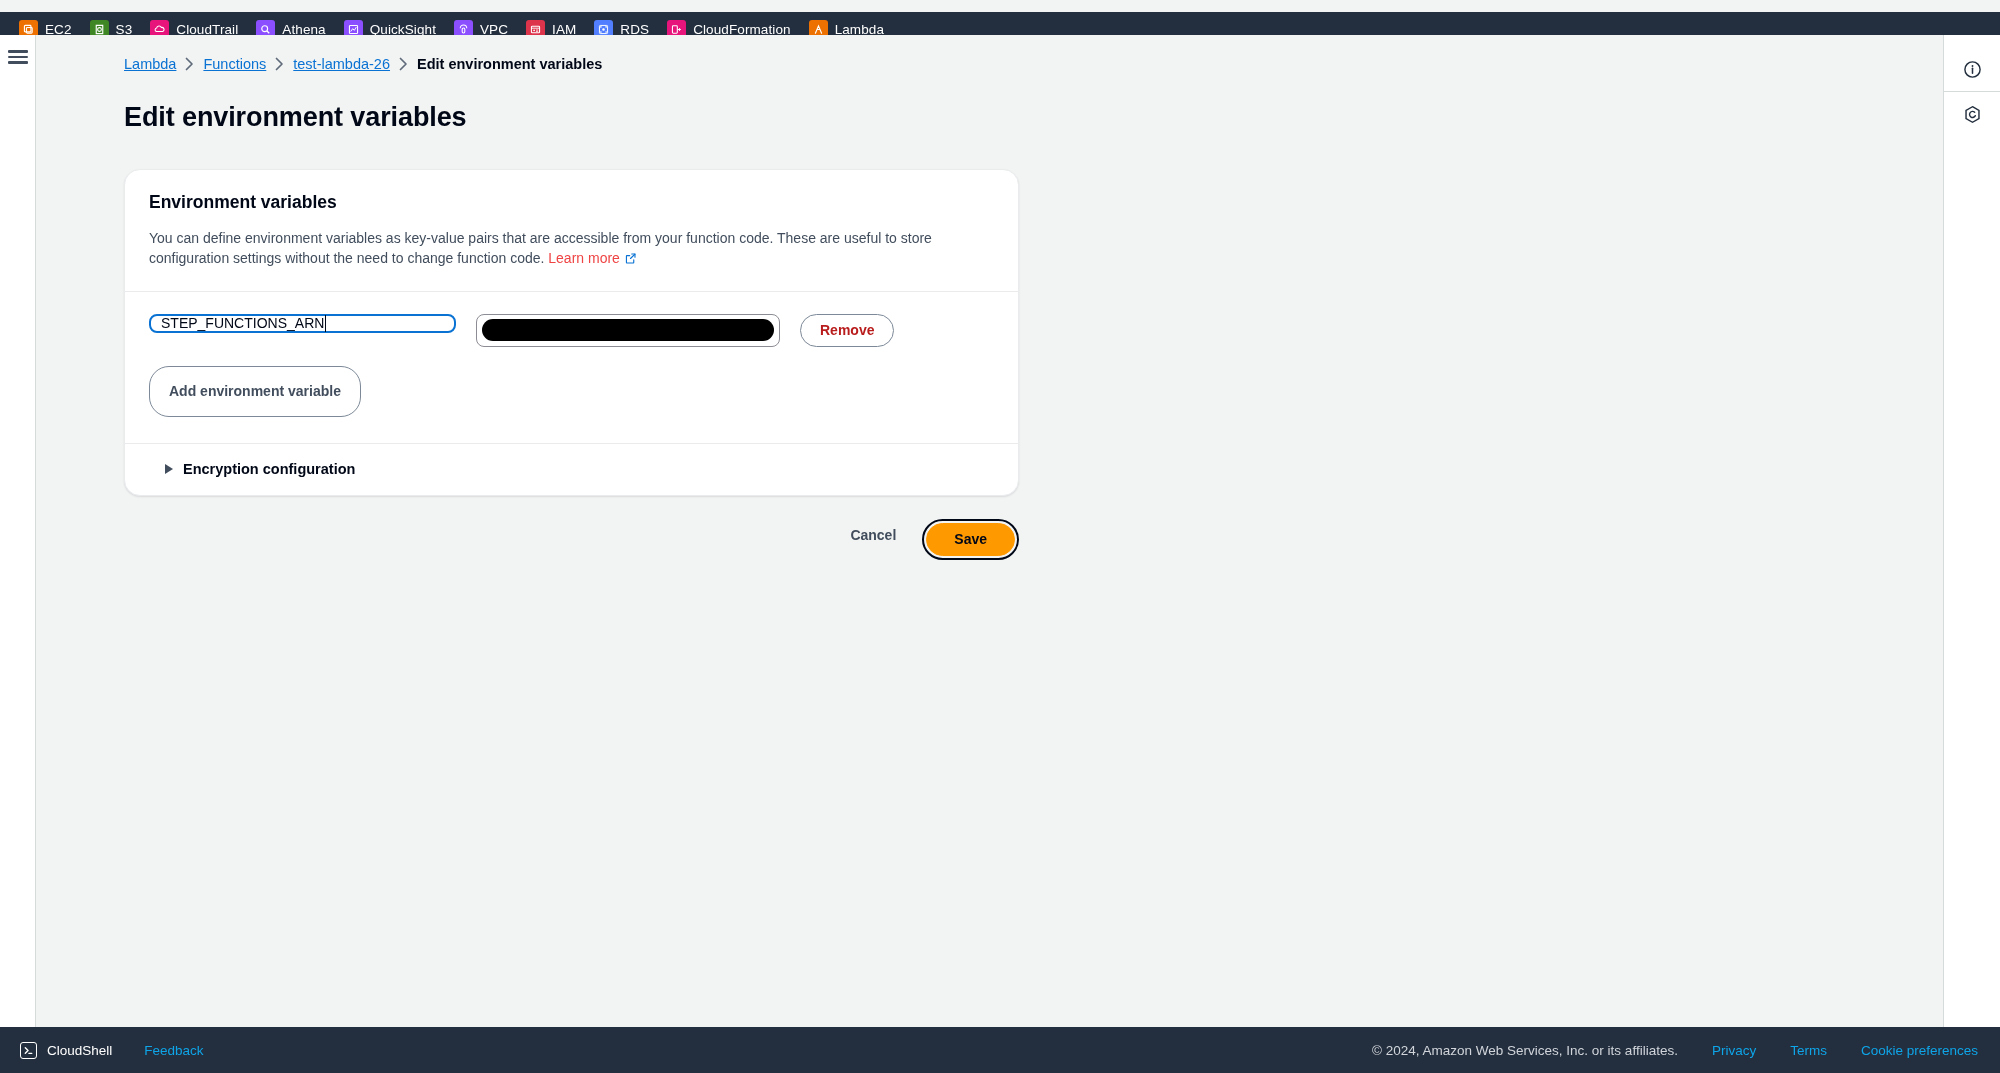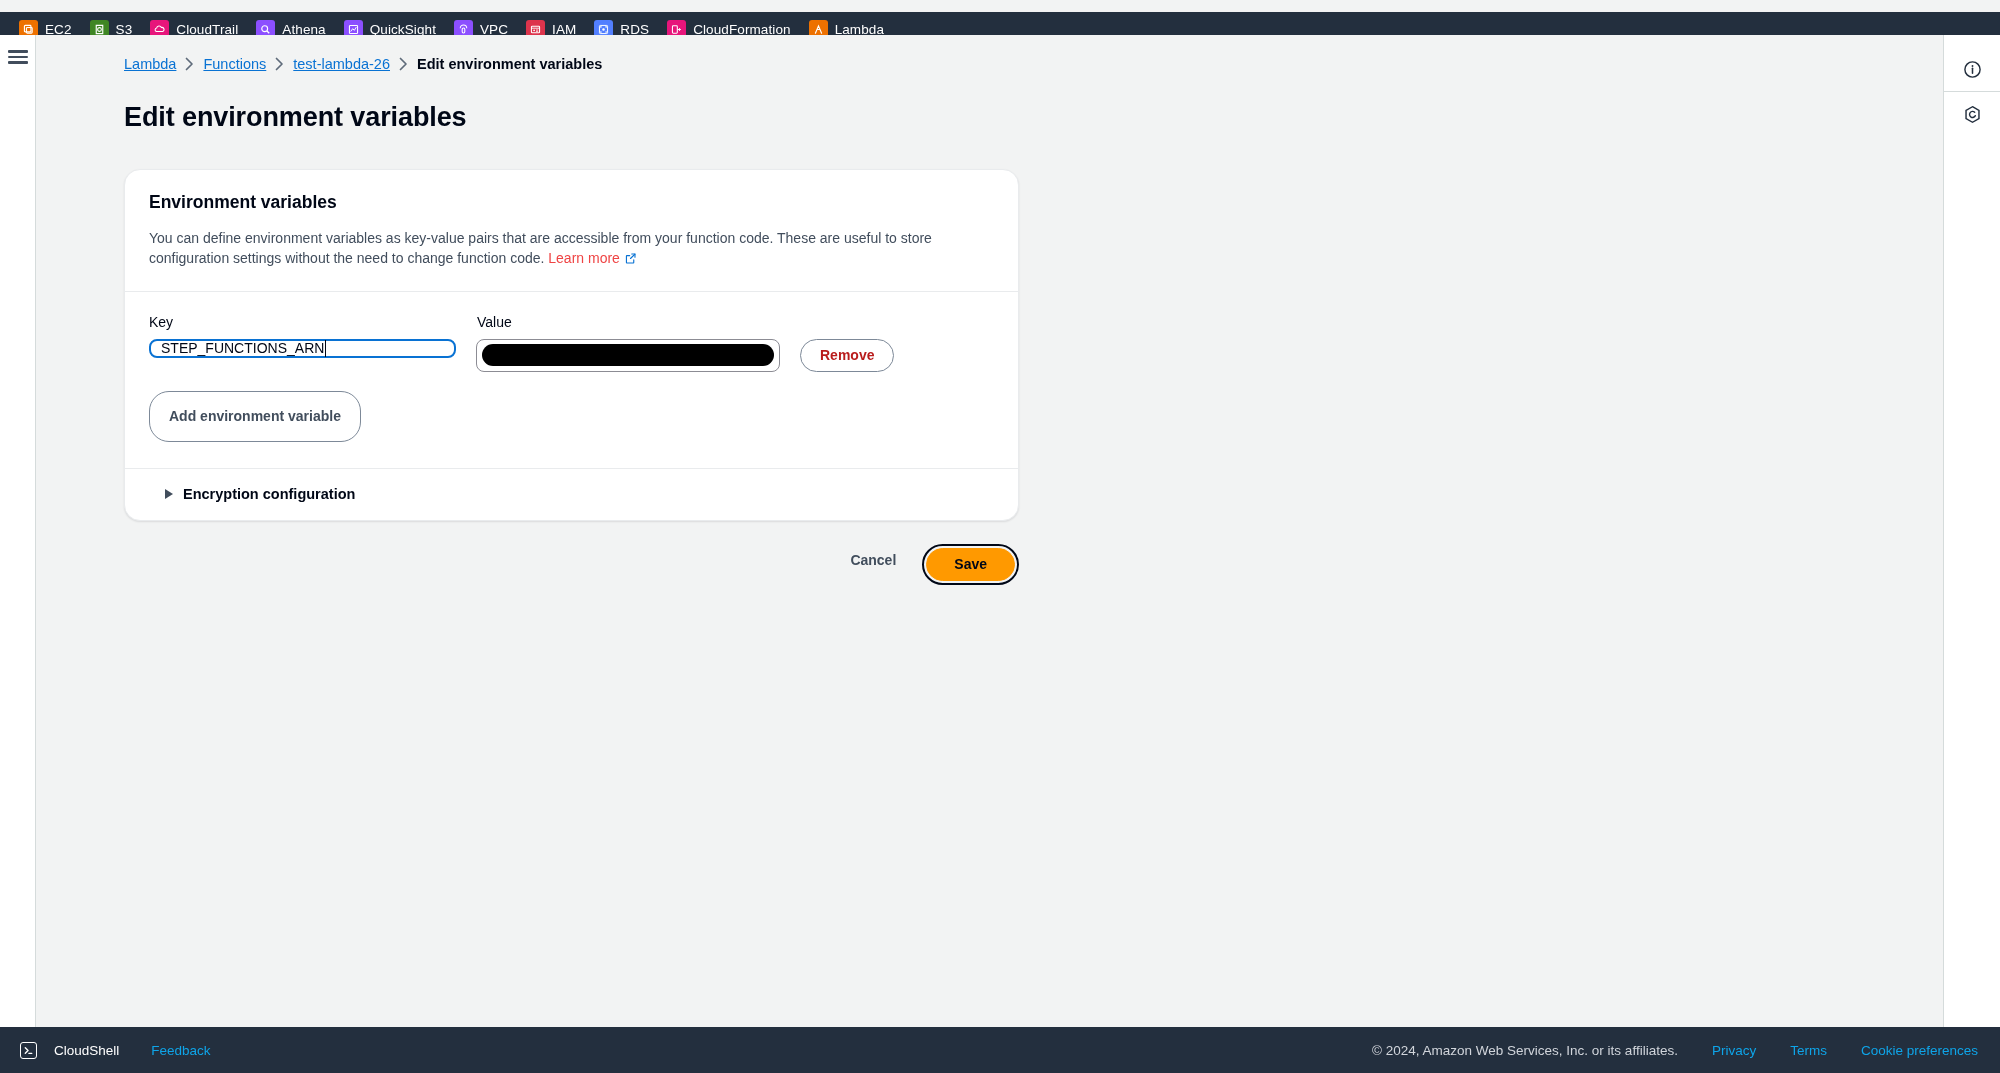--- a/index.html
+++ b/index.html
@@ -330,21 +330,21 @@
     font-size: 13.5px;
   }
   .footer-left { display: flex; align-items: center; gap: 26px; }
   .footer-right {
     margin-left: auto;
     display: flex;
     align-items: center;
     gap: 34px;
   }
   .cloudshell {
-    display: flex; align-items: center; gap: 17px; cursor: pointer;
+    display: flex; align-items: center; gap: 10px; cursor: pointer;
     padding: 4px 6px; border-radius: 3px;
   }
   .cs-icon {
     width: 17px; height: 17px;
     border: 1.8px solid #ffffff;
     border-radius: 3px;
     display: flex; align-items: center; justify-content: center;
     flex: none;
   }
   .footer-link { color: #0ea5e9; cursor: pointer; text-decoration: none; }
@@ -507,24 +507,20 @@
                     <path d="M9.5 2.5h4v4" fill="none" stroke="#0972d3" stroke-width="1.4" stroke-linecap="round" stroke-linejoin="round"></path>
                     <path d="M13.5 2.5 8 8" fill="none" stroke="#0972d3" stroke-width="1.4" stroke-linecap="round"></path>
                     <path d="M12 9.5v3.5a.5.5 0 0 1-.5.5h-8a.5.5 0 0 1-.5-.5v-8a.5.5 0 0 1 .5-.5H7" fill="none" stroke="#0972d3" stroke-width="1.4" stroke-linecap="round" stroke-linejoin="round"></path>
                   </svg></span></a>
           </div>
         </div>
 
         <div class="divider"></div>
 
         <div class="card-body">
-          <div class="kv-labels">
-            <div class="lbl-key">Key</div>
-            <div class="lbl-value">Value</div>
-          </div>
 
           <div class="kv-row">
             <div class="field-key">
               <span>STEP_FUNCTIONS_ARN</span>
                 <span class="caret"></span>
             </div>
             <div class="field-value">
               <span class="redaction"></span>
             </div>
             <button class="btn btn-normal">Remove</button>

